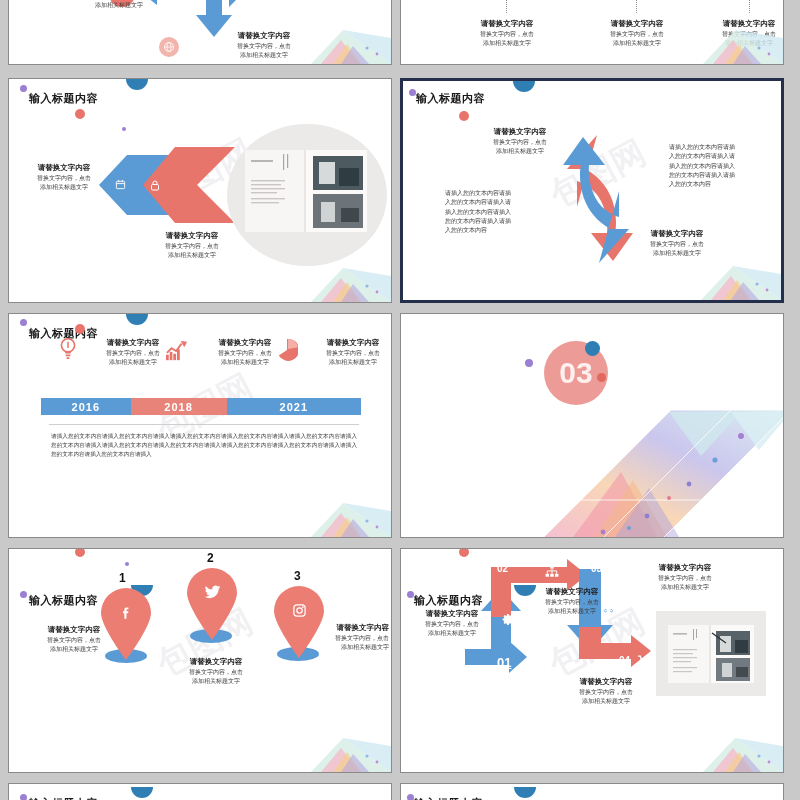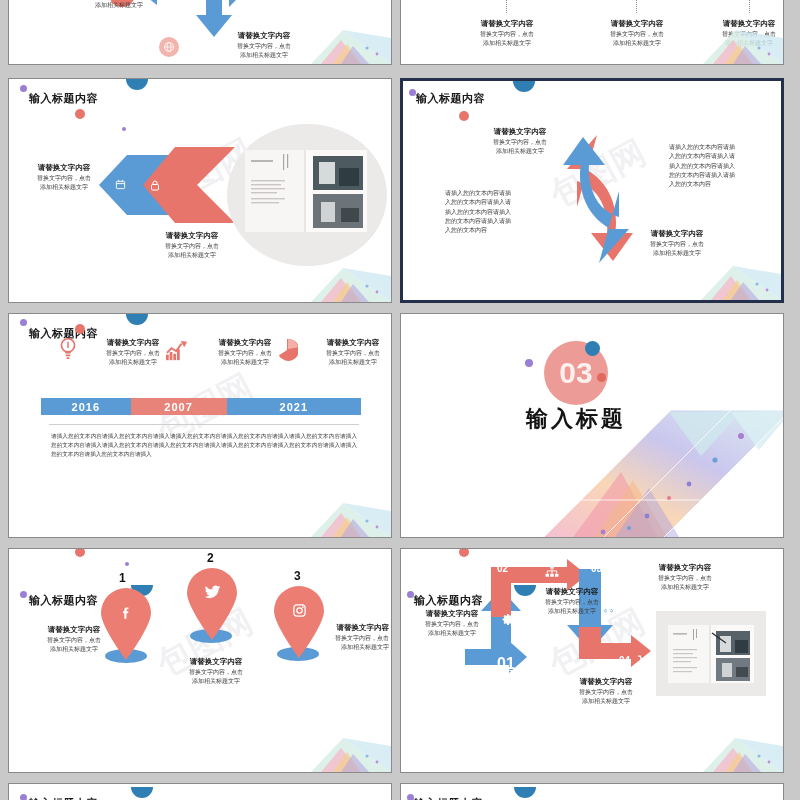--- a/index.html
+++ b/index.html
@@ -335,21 +335,21 @@
         </svg>
       </div>
       <div style="position:absolute;left:294px;top:24px;width:100px;" class="ctr">
         <div class="tt">请替换文字内容</div>
         <div class="tb">替换文字内容，点击</div>
         <div class="tb">添加相关标题文字</div>
       </div>
 
       <div class="tl-bar" style="left:32px;top:84px;width:320px;">
         <div class="tl-seg" style="width:28%;background:#5b9bd5;">2016</div>
-        <div class="tl-seg" style="width:30%;background:#e8837a;">2007</div>
+        <div class="tl-seg" style="width:30%;background:#e8837a;">2018</div>
         <div class="tl-seg" style="width:42%;background:#5b9bd5;">2021</div>
       </div>
       <div class="tl-rule" style="left:40px;top:110px;width:310px;"></div>
 
       <div style="position:absolute;left:42px;top:118px;width:306px;" class="tb-body">请插入您的文本内容请插入您的文本内容请插入请插入您的文本内容请插入您的文本内容请插入请插入您的文本内容请插入您的文本内容请插入请插入您的文本内容请插入您的文本内容请插入请插入您的文本内容请插入您的文本内容请插入请插入您的文本内容请插入您的文本内容请插入</div>
 
       <div class="corner-deco">
         <svg width="110" height="40" viewBox="0 0 110 40">
           <polygon points="30,40 62,6 110,40" fill="#d7efe6" opacity=".85"></polygon>
           <polygon points="62,6 110,40 110,14" fill="#cfe9f2" opacity=".8"></polygon>
@@ -396,21 +396,20 @@
           <circle cx="88" cy="128" r="2" fill="#6f9fd8"></circle>
         <circle cx="62" cy="132" r="2.4" fill="#a87fd0"></circle>
       </svg>
 
       <div style="position:absolute;left:143px;top:27px;width:64px;height:64px;border-radius:50%;background:#ec9b96;"></div>
       <div style="position:absolute;left:143px;top:27px;width:64px;height:64px;display:flex;align-items:center;justify-content:center;font-size:30px;font-weight:bold;color:#fdf0ee;">03</div>
       <div class="dot dot-blue" style="left:184px;top:27px;width:15px;height:15px;"></div>
       <div class="dot dot-purple" style="left:124px;top:45px;width:8px;height:8px;"></div>
       <div class="dot" style="left:196px;top:59px;width:9px;height:9px;background:#e0685e;"></div>
 
-      <div style="position:absolute;left:100px;top:90px;width:150px;text-align:center;font-size:22px;font-weight:bold;color:#141414;letter-spacing:3px;">输入标题</div>
     </div>
   </div>
 
   <div class="slide" style="left:8px;top:548px;width:384px;height:225px;">
     <div class="slide-inner">
       <div class="watermark">包图网</div>
 
       <div class="dot dot-purple" style="left:11px;top:42px;width:7px;height:7px;"></div>
       <div class="sl-title" style="left:20px;top:44px;">输入标题内容</div>
       <div class="halfblue" style="left:122px;top:36px;"></div>
@@ -499,21 +498,21 @@
         <path d="M30 10 L106 10 L106 2 L126 18 L106 34 L106 26 L30 26 Z" fill="#e8756b"></path>
 
         <path d="M30 10 L50 10 L50 60 L30 60 Z" fill="#e8756b"></path>
 
         <path d="M118 12 L140 12 L140 68 L152 68 L129 94 L106 68 L118 68 Z" fill="#5b9bd5"></path>
 
         <path d="M118 86 L170 86 L170 78 L190 94 L170 110 L170 102 L118 102 Z" fill="#e8756b"></path>
         <path d="M118 70 L140 70 L140 102 L118 102 Z" fill="#e8756b"></path>
       </svg>
 
-      <div style="position:absolute;left:96px;top:106px;font-size:16px;font-weight:bold;color:#fff;text-decoration:underline;">01</div>
+      <div style="position:absolute;left:96px;top:106px;font-size:13px;font-weight:bold;color:#fff;text-decoration:underline;">01</div>
       <div style="position:absolute;left:96px;top:14px;font-size:10px;font-weight:bold;color:#fff;">02</div>
       <div style="position:absolute;left:190px;top:14px;font-size:10px;font-weight:bold;color:#fff;">03</div>
       <div style="position:absolute;left:190px;top:106px;font-size:10px;font-weight:bold;color:#fff;margin-left:28px;">04</div>
 
       <div style="position:absolute;left:101px;top:63px;width:14px;height:14px;">
         <svg width="13" height="13" viewBox="0 0 24 24">
             <path d="M12 8a4 4 0 1 0 0 8 4 4 0 0 0 0-8Zm9 5.5v-3l-2.4-.5a7 7 0 0 0-.9-2.1l1.4-2-2.1-2.1-2 1.4a7 7 0 0 0-2.1-.9L12.5 2h-3l-.5 2.4a7 7 0 0 0-2.1.9l-2-1.4L2.8 6l1.4 2a7 7 0 0 0-.9 2.1L1 10.5v3l2.3.5a7 7 0 0 0 .9 2.1l-1.4 2 2.1 2.1 2-1.4a7 7 0 0 0 2.1.9l.5 2.3h3l.5-2.3a7 7 0 0 0 2.1-.9l2 1.4 2.1-2.1-1.4-2a7 7 0 0 0 .9-2.1Z" fill="#fff"></path>
           </svg>
       </div>
       <div style="position:absolute;left:144px;top:15px;width:15px;height:13px;">

